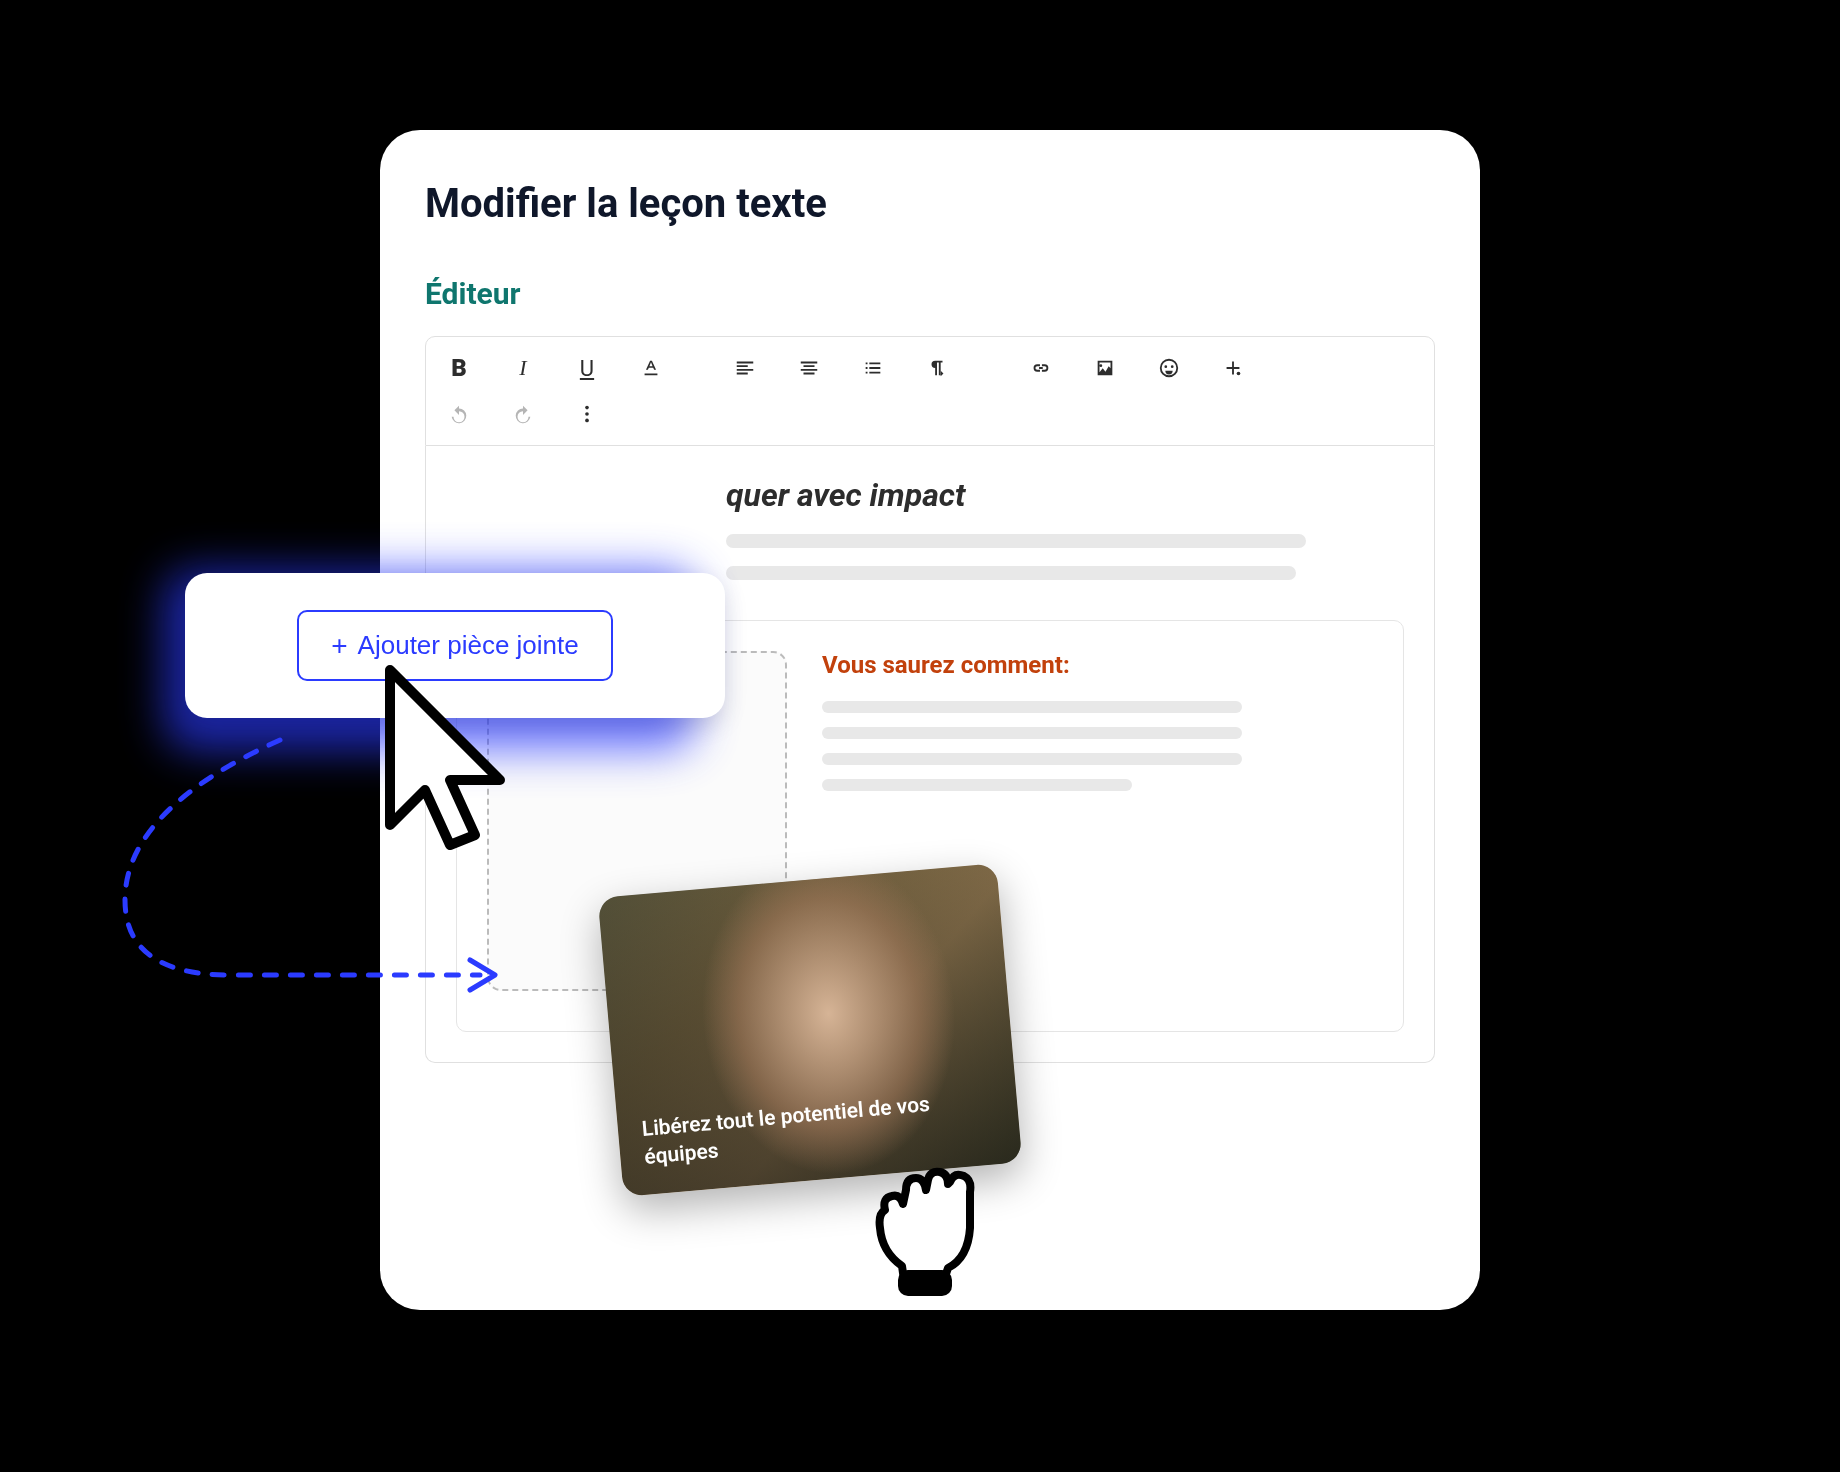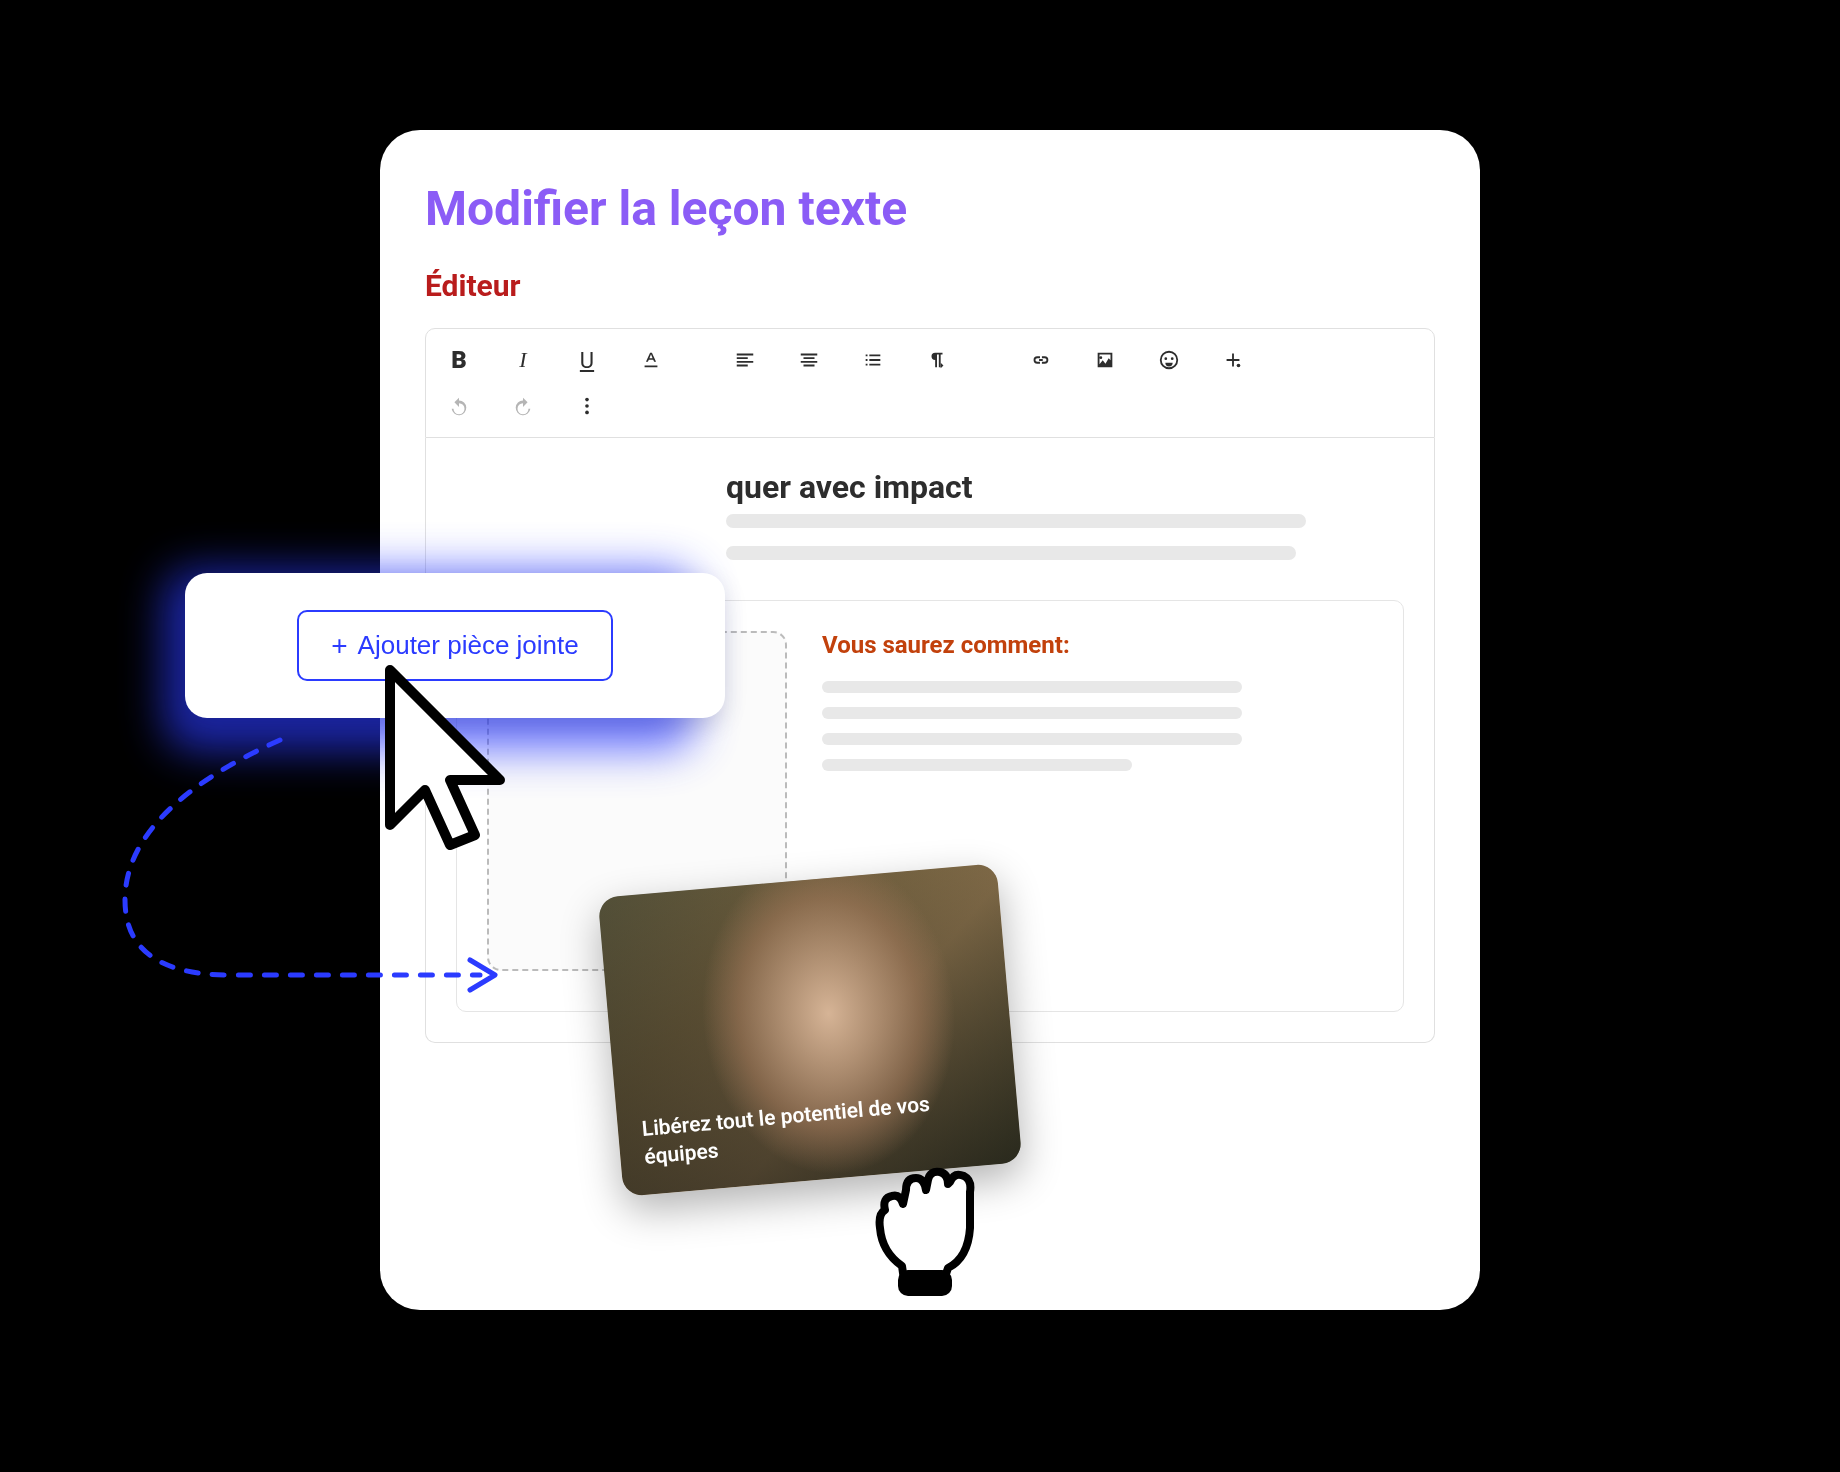--- a/index.html
+++ b/index.html
@@ -18,29 +18,29 @@
       position: absolute;
       left: 380px;
       top: 130px;
       width: 1100px;
       height: 1180px;
       background: #fff;
       border-radius: 40px;
       padding: 50px 45px;
     }
     .page-title {
-      font-size: 48px;
+      font-size: 40px;
       font-weight: 700;
-      color: #8b5cf6;
-      margin-bottom: 31px;
+      color: #0f172a;
+      margin-bottom: 49px;
     }
     .section-title {
       font-size: 30px;
       font-weight: 700;
-      color: #b91c1c;
+      color: #0f766e;
       margin-bottom: 25px;
     }
     .toolbar {
       border: 1px solid #e0e0e0;
       border-radius: 10px 10px 0 0;
       padding: 18px 20px;
       display: flex;
       flex-direction: column;
       gap: 20px;
     }
@@ -78,22 +78,23 @@
       border: 1px solid #e0e0e0;
       border-top: none;
       border-radius: 0 0 10px 10px;
       padding: 30px;
       position: relative;
     }
     .content-heading {
       font-size: 32px;
       font-weight: 700;
       color: #2d2d2d;
-      margin-bottom: 8px;
+      margin-bottom: 20px;
       padding-left: 270px;
+      font-style: italic;
     }
     .placeholder-line {
       height: 14px;
       background: #e8e8e8;
       border-radius: 7px;
       margin-bottom: 18px;
     }
     .line-1 { width: 580px; margin-left: 270px; }
     .line-2 { width: 570px; margin-left: 270px; }
     .inner-panel {

